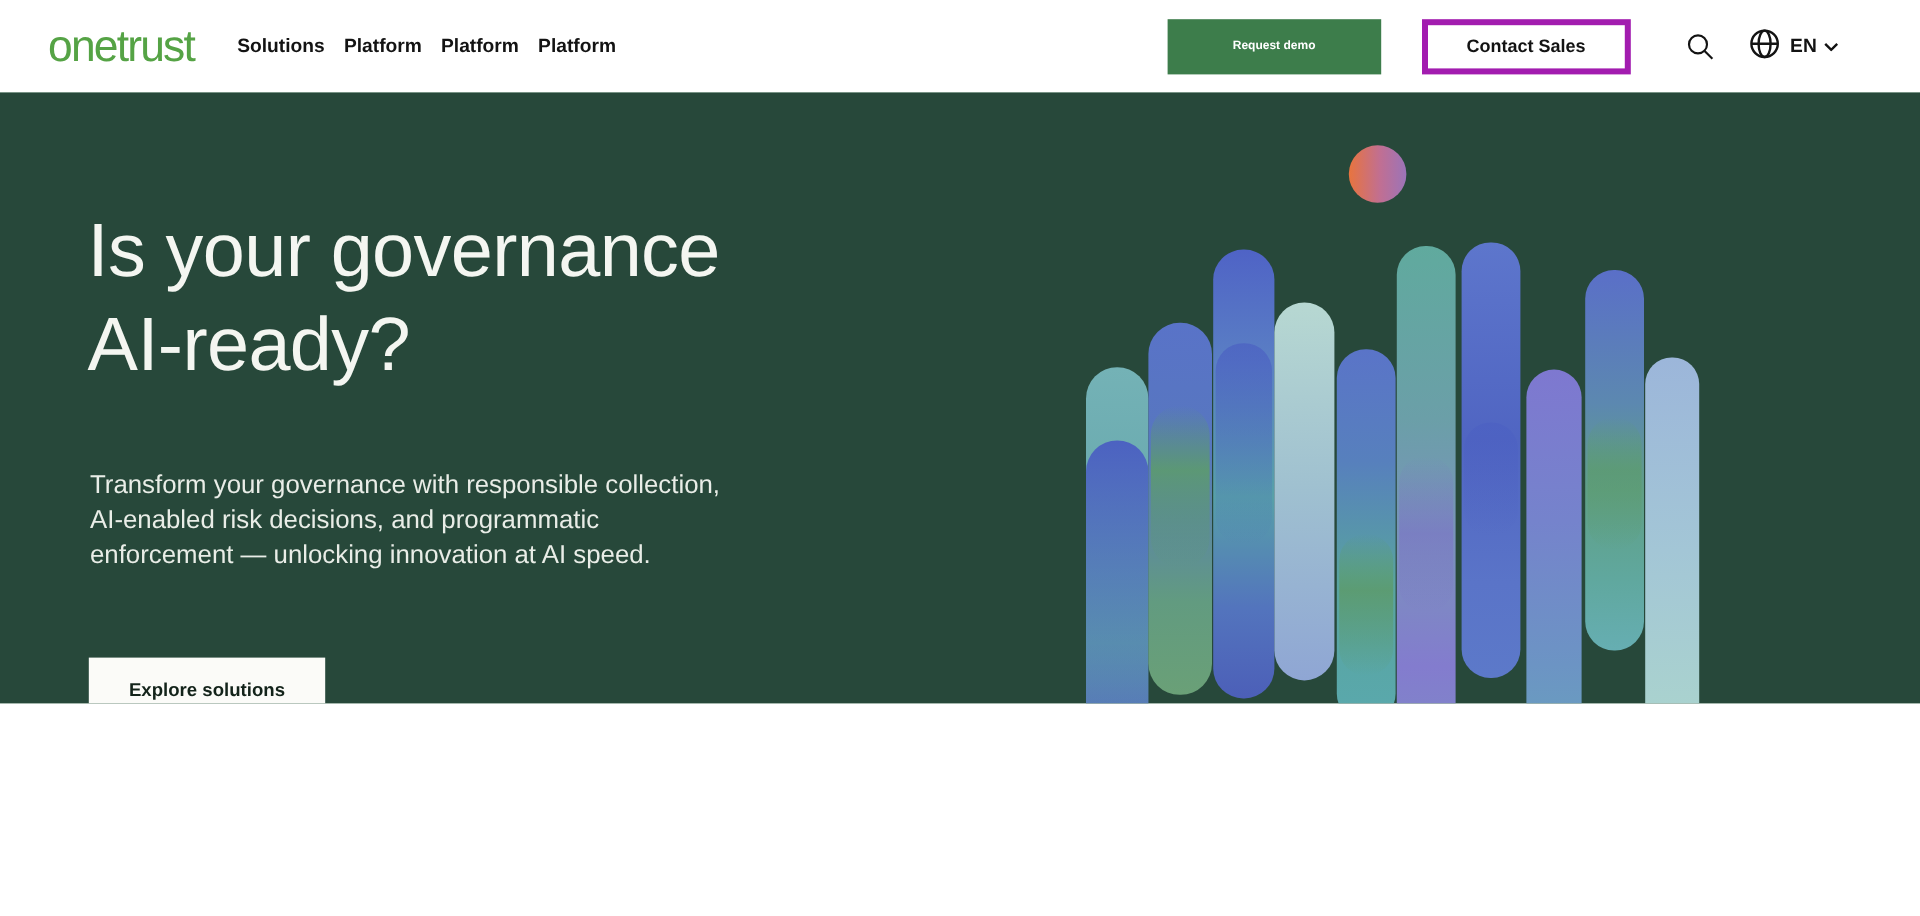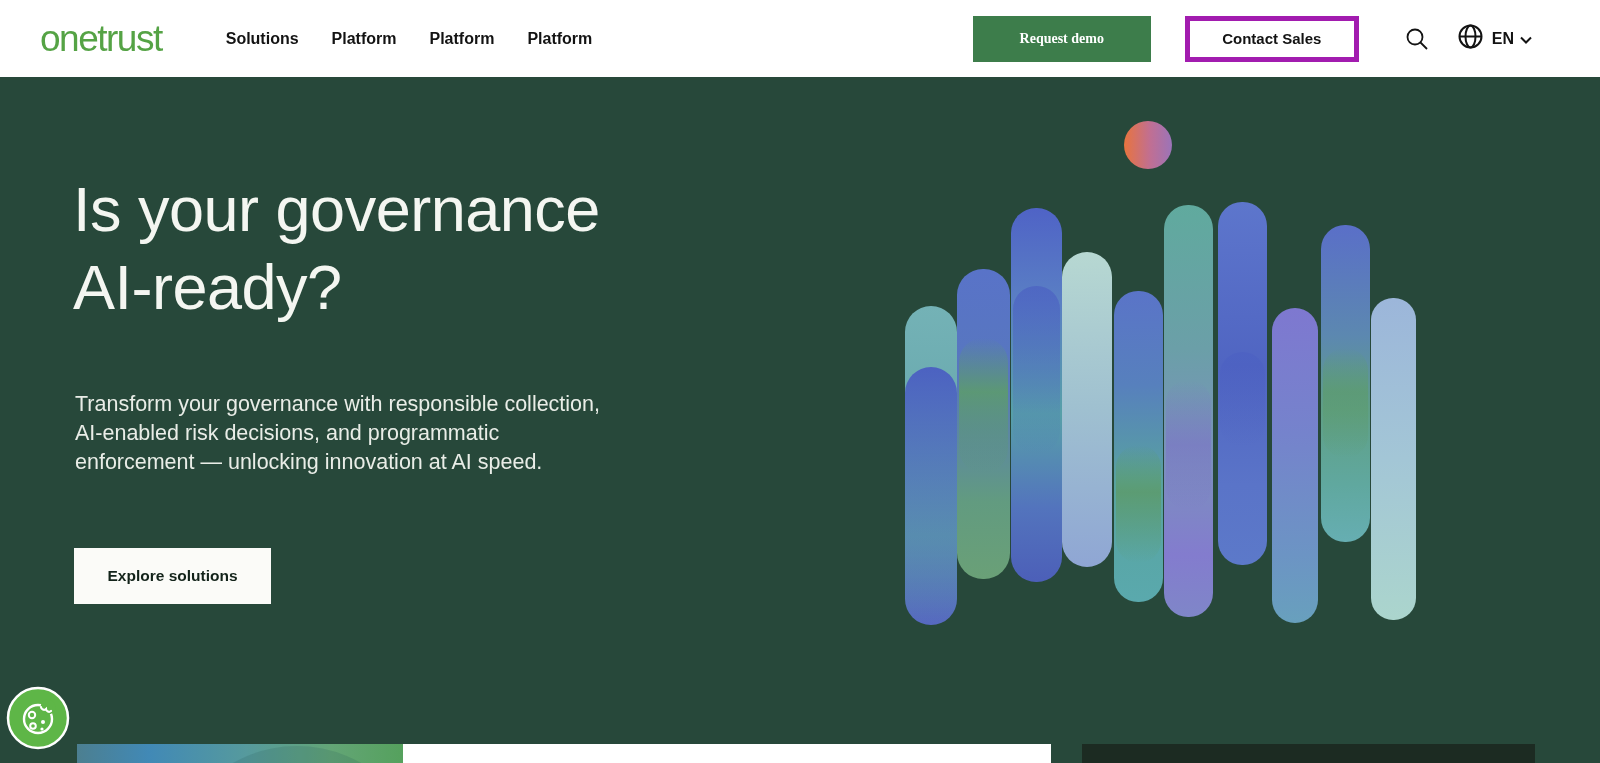--- a/index.html
+++ b/index.html
@@ -1,38 +1,38 @@
 <!DOCTYPE html>
 <html><head>
 <meta charset="utf-8">
 <style>
   * { margin: 0; padding: 0; box-sizing: border-box; }
   html, body { width: 1600px; height: 763px; overflow: hidden; }
   body { font-family: "Liberation Sans", sans-serif; }
 
-  #page { position: relative; width: 1600px; height: 763px; overflow: hidden; background: #14532d; }
+  #page { position: relative; width: 1600px; height: 586px; overflow: hidden; background: #14532d; }
 
   
   .header {
     position: absolute; top: 0; left: 0; width: 1600px; height: 77px;
     background: #ffffff; display: flex; align-items: center; z-index: 30;
   }
   .logo {
     margin-left: 40px; font-size: 37px; font-weight: 500; color: #55a345;
     letter-spacing: -1.5px; cursor: pointer;
   }
-  .nav { display: flex; align-items: flex-end; margin-left: 64px; gap: 33px; }
+  .nav { display: flex; align-items: flex-end; margin-left: 36px; gap: 16px; }
   .nav a {
     text-decoration: none; color: #131313; font-size: 16px; font-weight: 700;
     cursor: pointer;
   }
   .header-actions { display: flex; align-items: center; margin-left: auto; margin-right: 68px; }
   .btn-request {
     width: 178px; height: 46px; background: #3d7d4b; color: #ffffff;
-    border: none; font-family: Liberation Serif, serif; font-size: 14px; font-weight: 700; cursor: pointer;
+    border: none; font-family: Liberation Sans, sans-serif; font-size: 10px; font-weight: 700; cursor: pointer;
   }
   .btn-contact {
     width: 174px; height: 46px; margin-left: 34px; background: #ffffff; color: #131313;
     border: 5px solid #a21caf; font-family: inherit; font-size: 15px; font-weight: 700; cursor: pointer;
   }
   .icon-btn { background: none; border: none; cursor: pointer; display: flex; align-items: center; }
   .search-btn { margin-left: 45px; }
   .lang-group { display: flex; align-items: center; margin-left: 27px; cursor: pointer; }
   .lang-label { font-size: 16px; font-weight: 700; color: #131313; margin-left: 8px; }
   .lang-caret { margin-left: 6px; }

